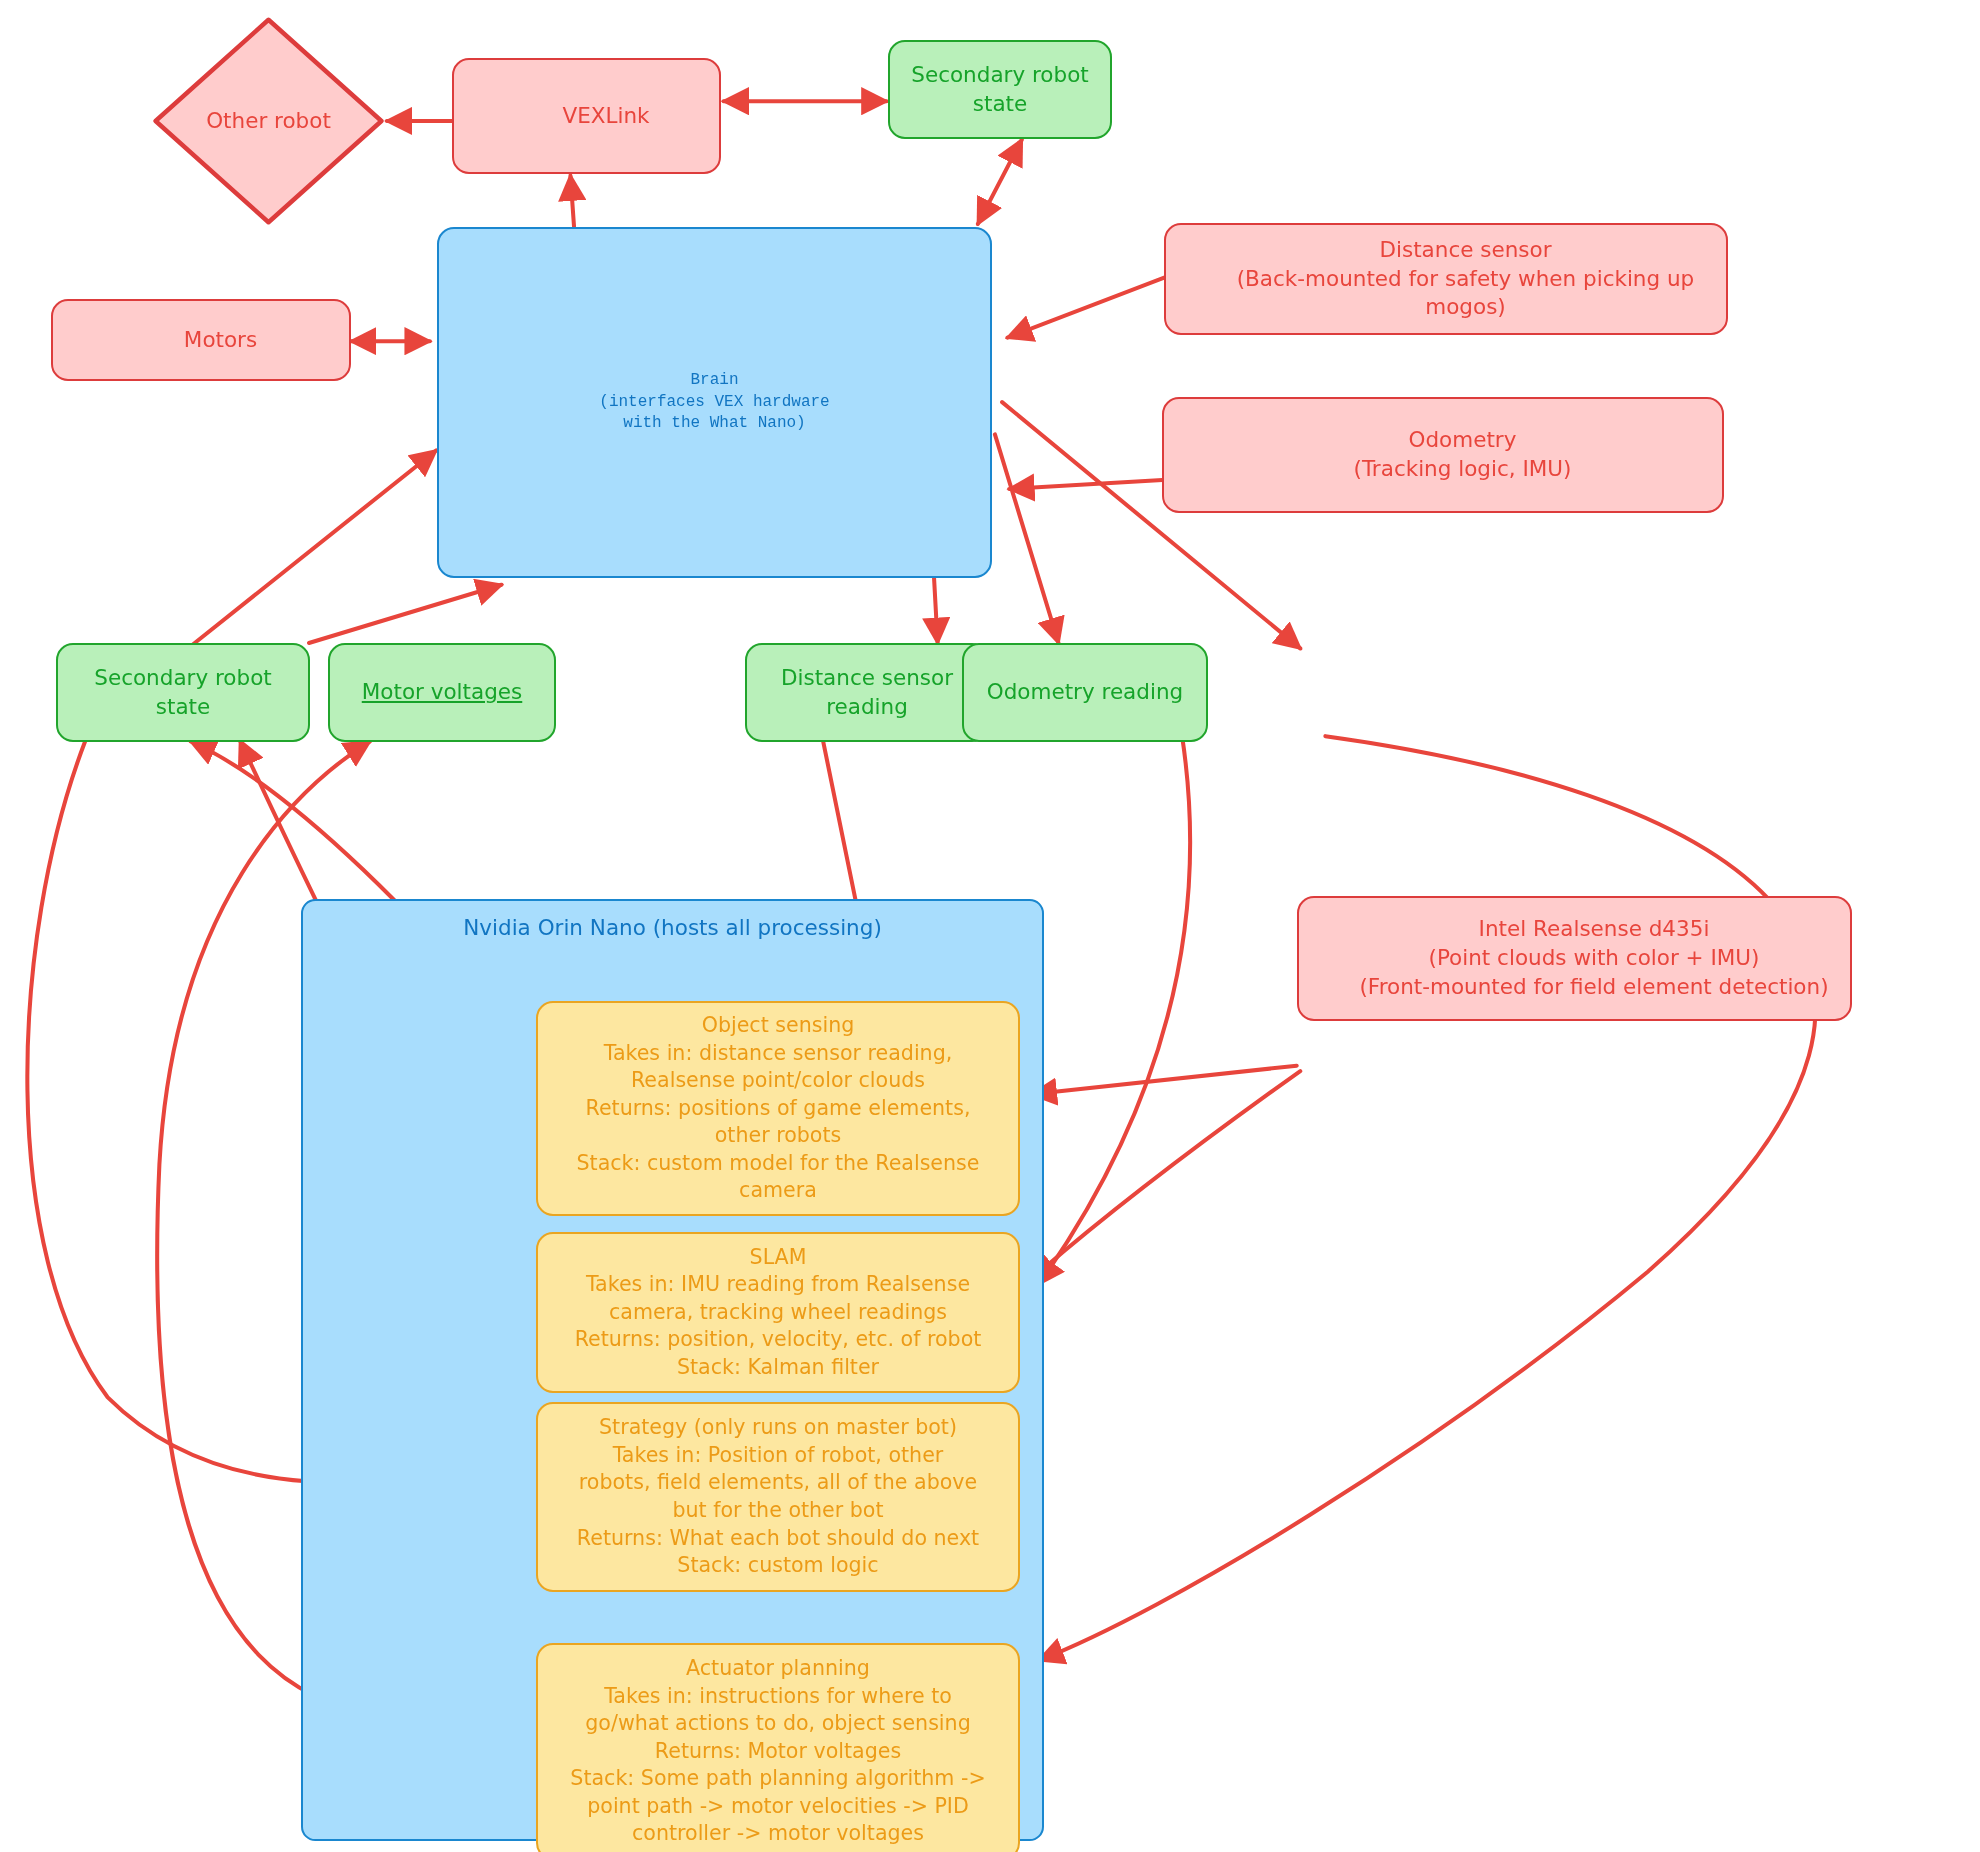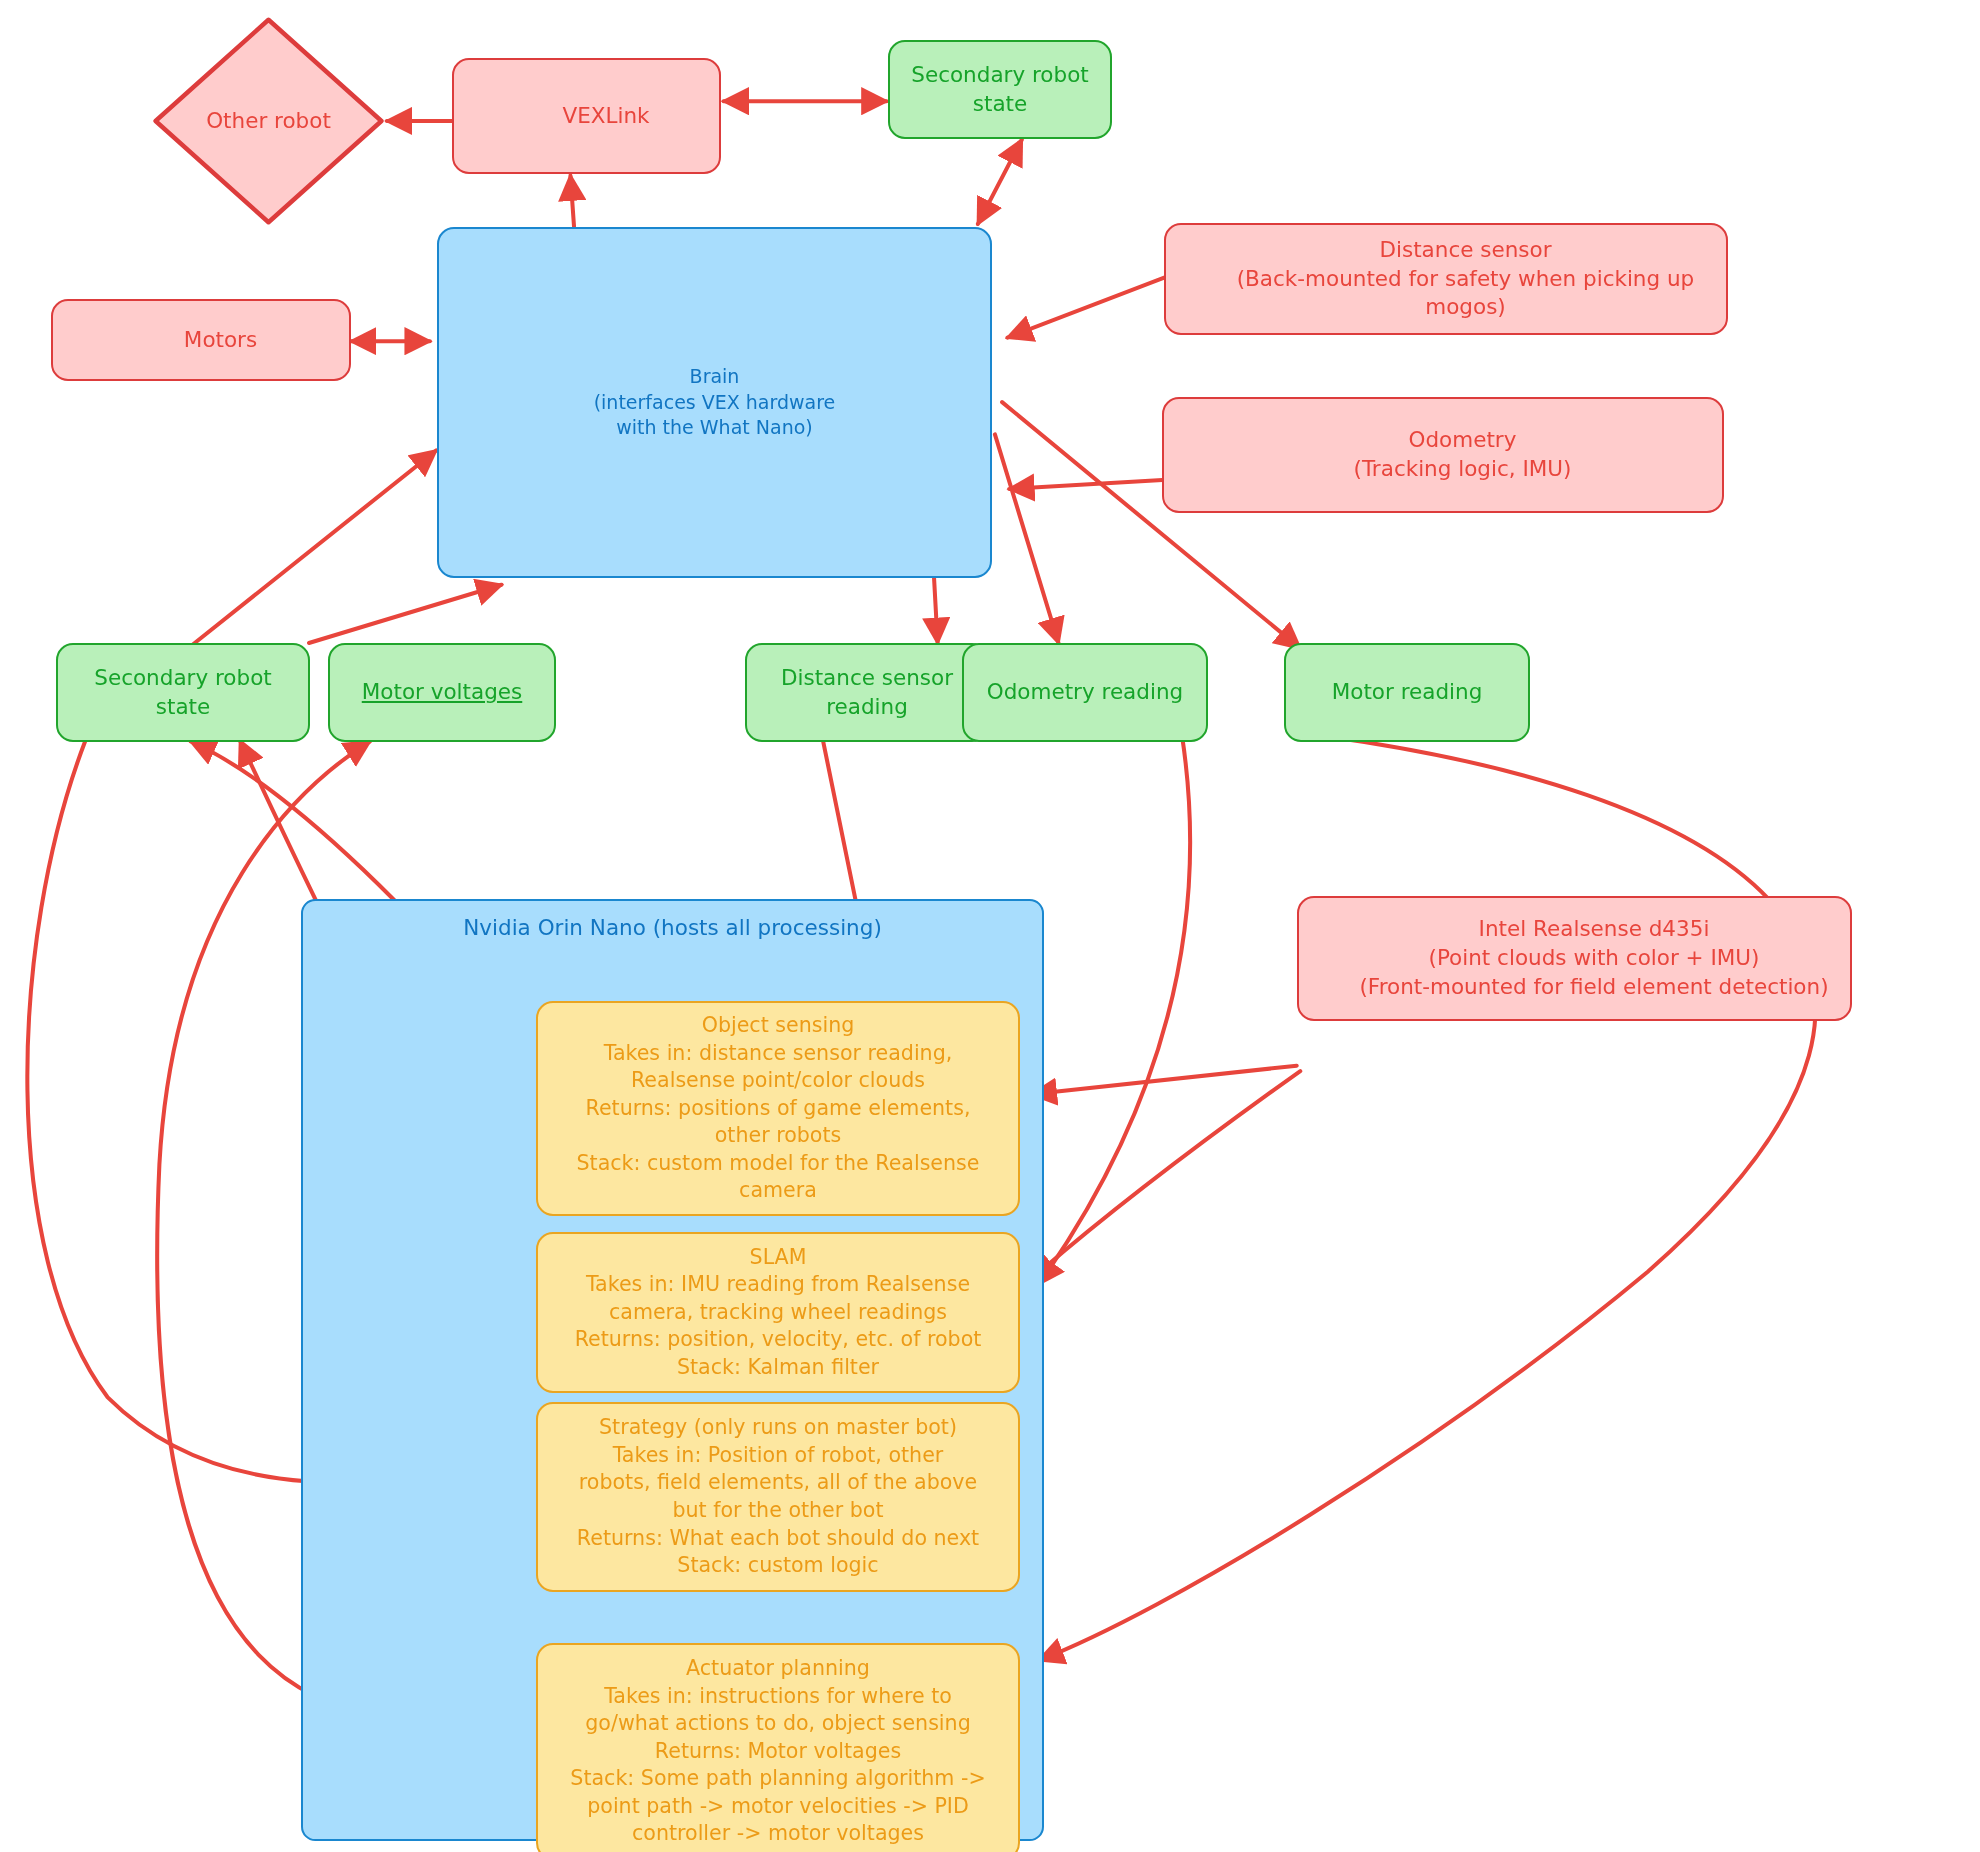--- a/index.html
+++ b/index.html
@@ -93,21 +93,21 @@
     position: absolute;
     left: 0; right: 0; top: 50%;
     transform: translateY(-50%);
     text-align: center;
     color: #e8453c;
     line-height: 1.34;
     pointer-events: none;
   }
   .fs-23 { font-size: 20.6px; }
   .fs-24 { font-size: 21.5px; }
-  .fs-25 { font-size: 19px; }
+  .fs-25 { font-size: 16px; font-family: Liberation Mono, monospace; }
 </style>
 </head>
 <body>
 
 <div id="canvas">
 
   <svg class="edges" viewBox="0 0 2211 2068" preserveAspectRatio="none">
     <defs>
       <marker id="ah" viewBox="0 0 10 10" refX="9" refY="5" markerWidth="7" markerHeight="7" orient="auto-start-reverse">
         <path d="M 0 0 L 10 5 L 0 10 z" fill="#e8453c"></path>
@@ -239,25 +239,20 @@
       <span class="ln">reading</span>
     </div>
   </div>
 
   <div class="node green fs-24" style="left:962px; top:643px; width:246px; height:99px;">
     <div class="lines">
       <span class="ln">Odometry reading</span>
     </div>
   </div>
 
-  <div class="node green fs-24" style="left:1284px; top:643px; width:246px; height:99px;">
-    <div class="lines">
-      <span class="ln">Motor reading</span>
-    </div>
-  </div>
 
   <div class="node pink fs-24" style="left:1297px; top:896px; width:555px; height:125px;">
     <div class="lines">
       <span class="ln">Intel Realsense d435i</span>
       <span class="ln">(Point clouds with color + IMU)</span>
       <span class="ln">(Front-mounted for field element detection)</span>
     </div>
   </div>
 
   <div class="container-node" style="left:301px; top:899px; width:743px; height:942px;">

